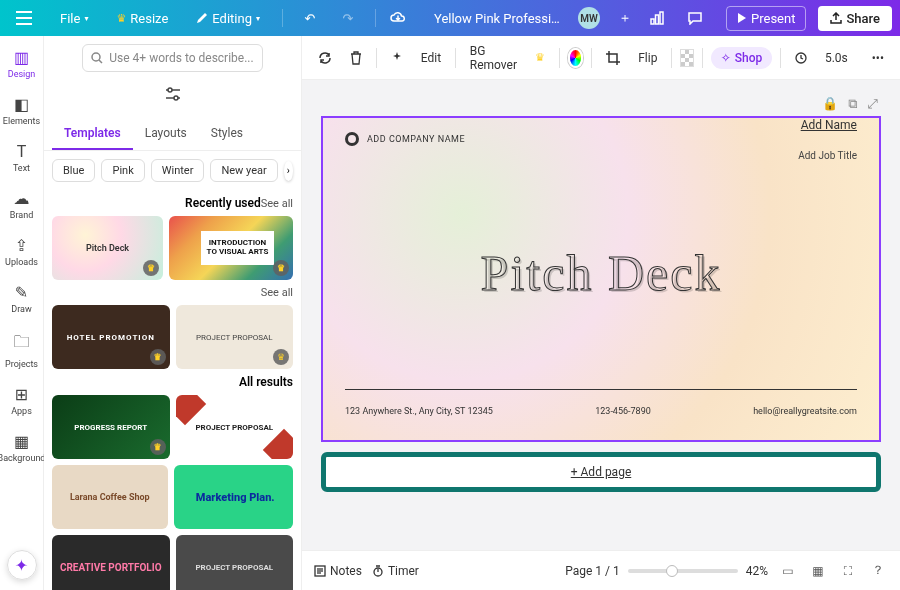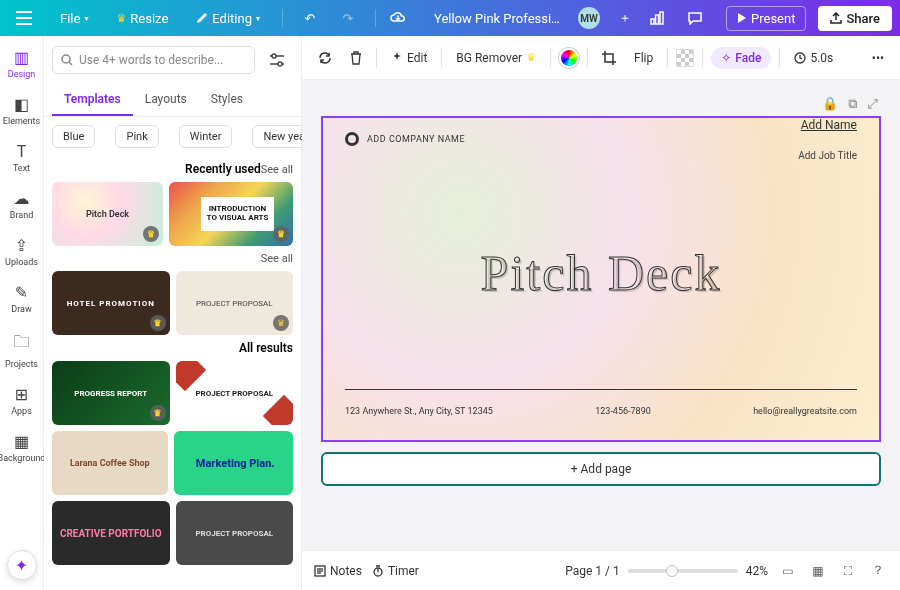--- a/index.html
+++ b/index.html
@@ -23,27 +23,27 @@
   .rail { width:44px; background:#fff; border-right:1px solid #eee; display:flex; flex-direction:column; align-items:center; padding-top:6px; gap:4px; }
   .rail-item { width:44px; display:flex; flex-direction:column; align-items:center; gap:2px; padding:6px 0; cursor:pointer; color:#444; }
   .rail-item.active { color:#7d2ae8; }
   .rail-item .ic { font-size:16px; }
   .rail-item .lbl { font-size:9px; }
   .rail-spacer { flex:1; }
   .magic-fab { width:30px; height:30px; border-radius:50%; border:1px solid #ddd; box-shadow:0 2px 6px rgba(0,0,0,0.15); display:flex; align-items:center; justify-content:center; margin-bottom:10px; color:#7d2ae8; cursor:pointer; }
 
   
   .panel { width:258px; background:#fff; border-right:1px solid #eee; display:flex; flex-direction:column; min-height:0; }
-  .search-row { display:flex; align-items:center; padding:8px; gap:6px; }
+  .search-row { display:flex; align-items:center; padding:8px; gap:6px;flex-direction:column; }
   .search-box { flex:1; display:flex; align-items:center; gap:6px; border:1px solid #ddd; border-radius:6px; padding:6px 8px; font-size:12px; color:#888; }
   .filter-ic { width:32px; height:32px; display:flex; align-items:center; justify-content:center; border-radius:6px; cursor:pointer; }
   .tabs { display:flex; border-bottom:1px solid #eee; padding:0 8px; }
   .tab { padding:8px 12px; font-size:12px; color:#555; cursor:pointer; }
   .tab.active { color:#7d2ae8; border-bottom:2px solid #7d2ae8; font-weight:600; }
-  .chip-row { display:flex; gap:20px; padding:8px; align-items:center;text-align:center; }
+  .chip-row { display:flex; gap:6px; padding:8px; align-items:center;text-align:center; }
   .chip { border:1px solid #ddd; border-radius:6px; padding:4px 10px; font-size:11px; color:#333; cursor:pointer; white-space:nowrap; }
   .chip-arrow { width:20px; height:20px; border-radius:50%; box-shadow:0 1px 3px rgba(0,0,0,0.2); display:flex; align-items:center; justify-content:center; font-size:10px; cursor:pointer; background:#fff; }
   .panel-scroll { flex:1; overflow:auto; padding:0 8px 8px; }
   .sec-head { display:flex; justify-content:flex-end; align-items:center; padding:6px 0; }
   .sec-head h4 { font-size:12px; font-weight:600; }
   .see-all { font-size:11px; color:#555; cursor:pointer; }
   .thumb-row { display:flex; gap:6px; }
   .thumb { flex:1; height:64px; border-radius:6px; position:relative; overflow:hidden; cursor:pointer; display:flex; align-items:center; justify-content:center; font-size:9px; font-weight:700; text-align:center; padding:4px; color:#fff; }
   .thumb .badge { position:absolute; bottom:4px; right:4px; width:16px; height:16px; border-radius:50%; background:rgba(96,96,96,0.85); color:#ffd126; font-size:9px; display:flex; align-items:center; justify-content:center; }
   .t1 { background: radial-gradient(circle at 30% 30%, #fff4d6, #ffd9e6 40%, #c5f0dc 100%); color:#333; font-weight:600; }
@@ -58,37 +58,37 @@
   .t6::after { width:30px; height:30px; bottom:-6px; right:-6px; transform:rotate(45deg);} 
   .t6 span { position:relative; color:#222; font-size:8px; }
   .t7 { background:#e8d9c5; color:#7a4a2a; font-family:serif; }
   .t8 { background:#29d387; color:#0b2b9e; font-size:11px; font-weight:800; text-align:left; padding-left:8px; }
   .t9 { background:#2a2a2a; color:#ff7aa8; font-size:10px; }
   .t10 { background:#4a4a4a; color:#ddd; font-family:serif; font-size:8px; }
 
   
   .canvas-wrap { flex:1; background:#f3f3f5; display:flex; flex-direction:column; min-width:0; }
   .canvas-toolbar { height:44px; background:#fff; border-bottom:1px solid #eee; display:flex; align-items:center; gap:6px; padding:0 10px; font-size:12px; color:#333; }
-  .ct-btn { display:flex; align-items:center; gap:4px; padding:4px 6px; border-radius:4px; cursor:pointer; }
+  .ct-btn { display:flex; align-items:center; gap:18px; padding:4px 6px; border-radius:4px; cursor:pointer; }
   .ct-sep { width:1px; height:20px; background:#e0e0e0; margin:0 2px; }
   .color-circle { width:20px; height:20px; border-radius:50%; background: conic-gradient(red,yellow,lime,cyan,blue,magenta,red); border:2px solid #fff; box-shadow:0 0 0 1px #ccc; cursor:pointer; }
   .trans-ic { width:18px; height:18px; background: repeating-conic-gradient(#ccc 0% 25%, #fff 0% 50%) 0 0/8px 8px; border:1px solid #ddd; cursor:pointer; }
   .fade-btn { display:flex; align-items:center; gap:4px; background:#f1e9ff; color:#7d2ae8; padding:4px 10px; border-radius:14px; cursor:pointer; font-weight:500; }
   .stage { flex:1; display:flex; flex-direction:column; align-items:center; padding:16px 22px 0; overflow:auto; }
   .stage-icons { align-self:flex-end; display:flex; gap:10px; color:#888; font-size:13px; margin-bottom:4px; }
   .slide { width:560px; height:326px; border:2px solid #8b3dff; background: radial-gradient(circle at 25% 30%, #e5f0d8 0%, #f7e1ec 35%, #f9e3c7 65%, #fdeecf 100%); position:relative; }
   .slide .logo { position:absolute; top:14px; left:22px; width:14px; height:14px; border:3px solid #333; border-radius:50%; }
   .slide .company { position:absolute; top:16px; left:44px; font-size:9px; color:#333; letter-spacing:0.5px; }
   .slide .name { position:absolute; top:0; right:22px; font-size:12px; color:#333; text-align:right;text-decoration:underline; }
   .slide .job { position:absolute; top:32px; right:22px; font-size:10px; color:#444; }
   .slide .title { position:absolute; top:50%; left:50%; transform:translate(-50%,-60%); font-size:50px; font-weight:400; color:#333; letter-spacing:2px; white-space:nowrap; }
   .slide .title span { text-shadow: 2px 2px 0 rgba(0,0,0,0.15); -webkit-text-stroke:1px #333; color:transparent; font-family: Georgia, serif;}
   .slide .line { position:absolute; bottom:50px; left:22px; right:22px; height:1px; background:#333; }
   .slide .footer { position:absolute; bottom:24px; left:22px; right:22px; display:flex; justify-content:space-between; font-size:9px; color:#333; }
-  .add-page { width:560px; margin-top:10px; border:2px solid #0f766e; background:#fff; border-radius:6px; padding:8px; text-align:center; font-size:12px; color:#333; cursor:pointer; }
+  .add-page { width:560px; margin-top:10px; border:5px solid #0f766e; background:#fff; border-radius:6px; padding:8px; text-align:center; font-size:12px; color:#333; cursor:pointer;text-decoration:underline; }
 
   
   .bottom { height:40px; border-top:1px solid #eee; background:#fff; display:flex; align-items:center; padding:0 12px; gap:10px; font-size:12px; color:#333; }
   .bottom .grow { flex:1; }
   .notes-btn, .timer-btn { display:flex; align-items:center; gap:4px; cursor:pointer; }
   .page-ind { display:flex; align-items:center; gap:8px; }
   .slider { width:110px; height:4px; background:#ddd; border-radius:2px; position:relative; cursor:pointer; }
   .slider .knob { position:absolute; top:50%; left:40%; width:12px; height:12px; background:#fff; border:1px solid #bbb; border-radius:50%; transform:translate(-50%,-50%); }
   .bb-ic { cursor:pointer; color:#555; width:20px; text-align:center; }
 
@@ -325,21 +325,21 @@
           </svg>
         </div>
       <div class="ct-btn">
           <span>Flip</span>
         </div>
       <div class="ct-sep"></div>
       <div class="trans-ic"></div>
       <div class="ct-sep"></div>
       <div class="fade-btn">
           <span>✧</span>
-          <span>Fade</span>
+          <span>Shop</span>
         </div>
       <div class="ct-sep"></div>
       <div class="ct-btn">
           <svg width="12" height="12" viewBox="0 0 12 12" fill="none" stroke="#333" stroke-width="1.3">
             <circle cx="6" cy="6" r="5"></circle>
             <path d="M6 3v3l2 1"></path>
           </svg>
           <span>5.0s</span>
         </div>
       <div class="grow"></div>

